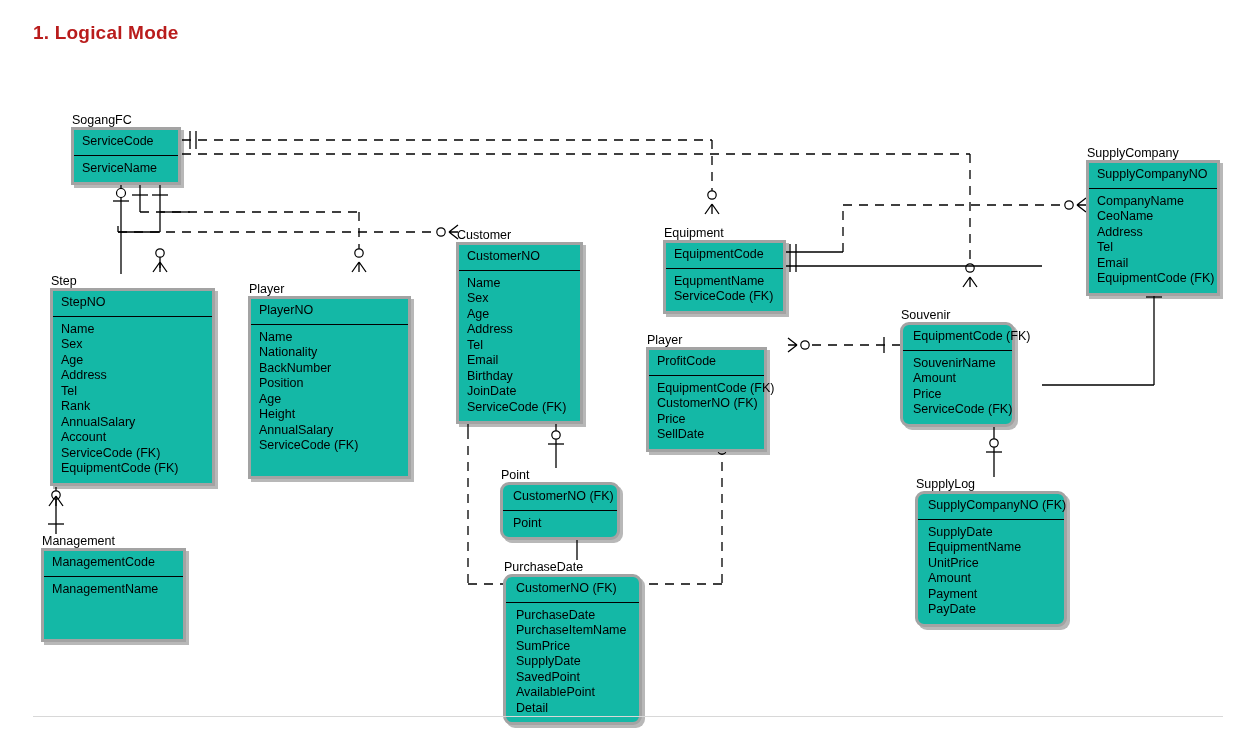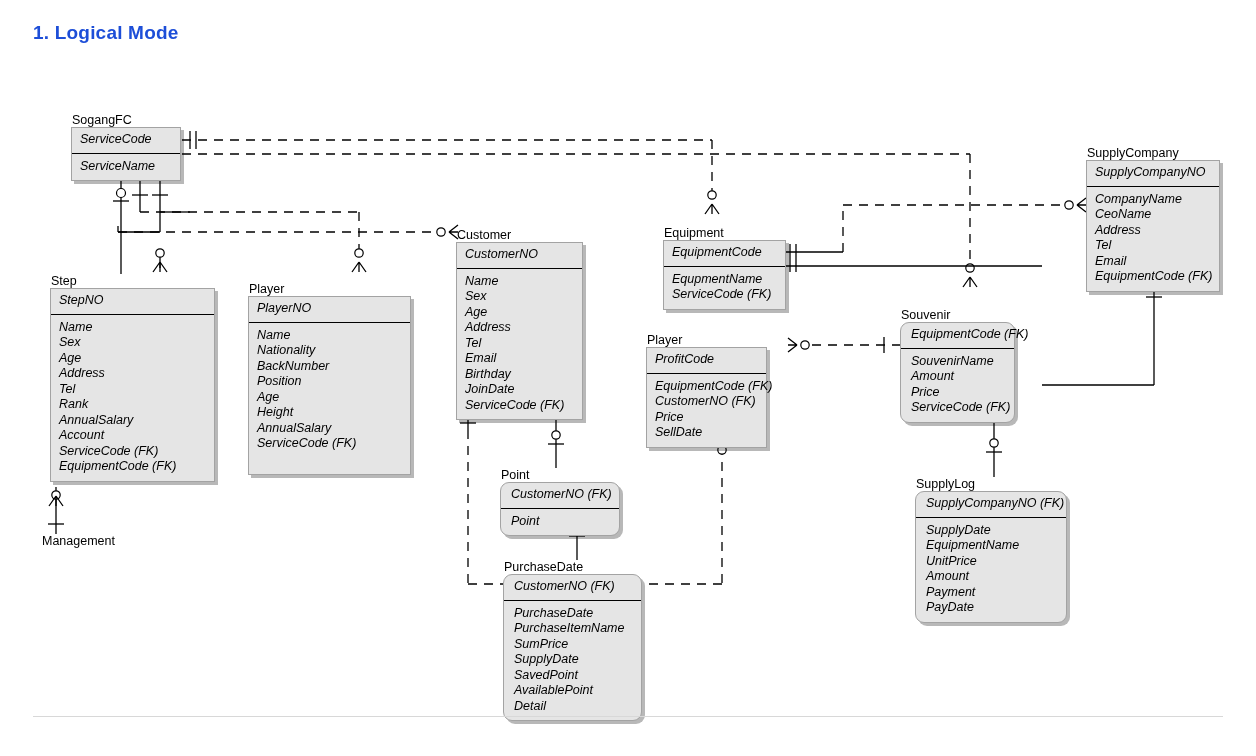--- a/index.html
+++ b/index.html
@@ -14,21 +14,21 @@
     height: 756px;
     background: #ffffff;
     overflow: hidden;
   }
   #page-title {
     position: absolute;
     left: 33px;
     top: 22px;
     font-size: 19px;
     font-weight: bold;
-    color: #1d4ed8;
+    color: #b91c1c;
     letter-spacing: 0.2px;
   }
   #diagram-canvas {
     position: absolute;
     left: 0; top: 0;
     width: 1256px;
     height: 756px;
   }
   svg.lines {
     position: absolute;
@@ -42,25 +42,24 @@
   }
   .entity-title {
     font-size: 12.5px;
     color: #000000;
     line-height: 14px;
     white-space: nowrap;
     padding-left: 1px;
     margin-bottom: 0;
   }
   .entity-box {
-    border: 1px solid #a3a3a3;
-    background: #e5e5e5;
+    border: 3px solid #a3a3a3;
+    background: #14b8a6;
     box-shadow: 3px 3px 0 0 rgba(0,0,0,0.28);
     position: relative;
-    font-style: italic;
   }
   .entity-box.rounded {
     border-radius: 9px;
   }
   .pk-section {
     border-bottom: 1px solid #000000;
     padding: 4px 8px 5px 8px;
   }
   .entity-box.rounded .pk-section {
     padding-left: 10px;
@@ -223,20 +222,28 @@
           <div class="field">AnnualSalary</div>
           <div class="field">Account</div>
           <div class="field">ServiceCode (FK)</div>
           <div class="field">EquipmentCode (FK)</div>
         </div>
       </div>
     </div>
 
     <div class="entity" style="left:41px; top:534px; width:145px;">
       <div class="entity-title">Management</div>
+      <div class="entity-box">
+        <div class="pk-section">
+          <div class="field">ManagementCode</div>
+        </div>
+        <div class="attr-section" style="min-height:62px;">
+          <div class="field">ManagementName</div>
+        </div>
+      </div>
     </div>
 
     <div class="entity" style="left:248px; top:282px; width:163px;">
       <div class="entity-title">Player</div>
       <div class="entity-box">
         <div class="pk-section">
           <div class="field">PlayerNO</div>
         </div>
         <div class="attr-section" style="padding-bottom:22px;">
           <div class="field">Name</div>

